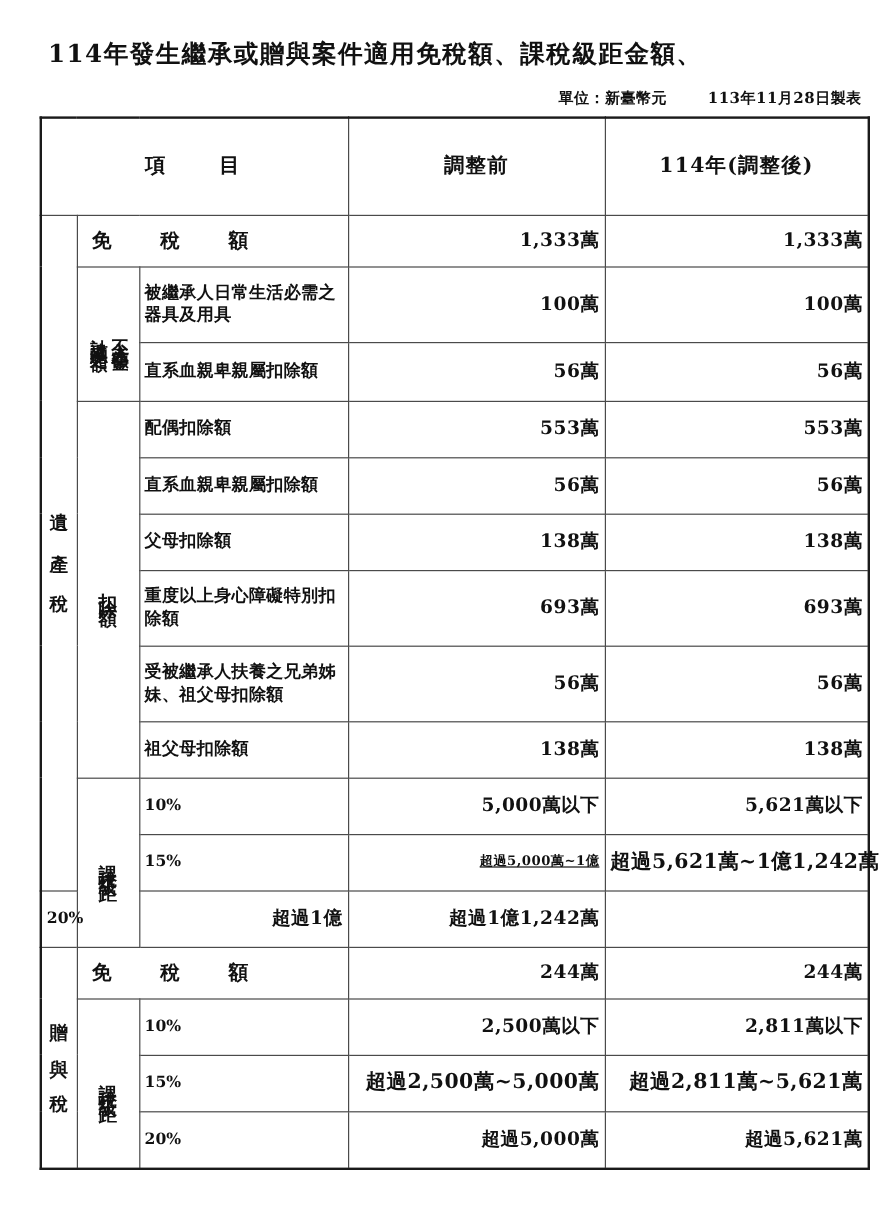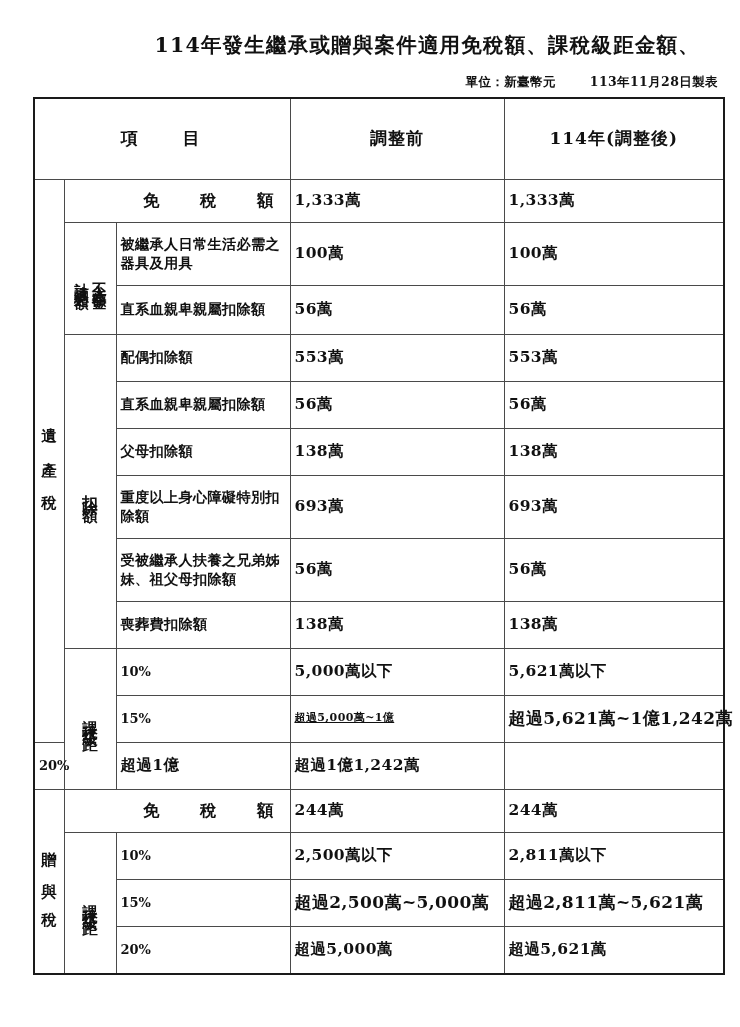--- a/index.html
+++ b/index.html
@@ -22,21 +22,21 @@
     height: 1027px;
     box-sizing: border-box;
     padding: 0;
     position: relative;
   }
 
   
   .title-block {
     margin: 0;
     padding: 30px 40px 0 40px;
-    text-align: right;
+    text-align: left;
   }
   .title-line {
     font-size: 20.5px;
     font-weight: 700;
     letter-spacing: 1.2px;
     line-height: 1.55;
     white-space: nowrap;
   }
   .title-line.l2 {
     letter-spacing: 1.4px;
@@ -157,31 +157,31 @@
 
   
   .item {
     text-align: left;
     font-size: 14.2px;
     font-weight: 700;
     letter-spacing: 0.3px;
     padding-left: 10px;
   }
   .item.center-wide {
-    text-align: right;
+    text-align: left;
     letter-spacing: 12px;
     padding-left: 12px;
     font-size: 16.5px;
   }
   .pct {
     font-size: 13px;
     font-weight: 700;
   }
   .val {
-    text-align: left;
+    text-align: right;
     font-size: 15.5px;
     font-weight: 700;
     letter-spacing: 0.4px;
     white-space: nowrap;
   }
   .val.small { font-size: 11px; text-decoration: underline; }
   .val.xsmall { font-size: 17px; }
 
   
   .r-exempt td { height: 38px; }
@@ -272,21 +272,21 @@
           <td class="item">重度以上身心障礙特別扣除額</td>
           <td class="val">693萬</td>
           <td class="val">693萬</td>
         </tr>
         <tr class="r-tall">
           <td class="item">受被繼承人扶養之兄弟姊妹、祖父母扣除額</td>
           <td class="val">56萬</td>
           <td class="val">56萬</td>
         </tr>
         <tr class="r-short">
-          <td class="item">喪葬費扣除額</td>
+          <td class="item">祖父母扣除額</td>
           <td class="val">138萬</td>
           <td class="val">138萬</td>
         </tr>
 
         <tr class="r-short">
           <td rowspan="3" class="vlabel">
             <div class="vblock2">
               <span class="vcol">課稅級距</span>
             </div>
           </td>

